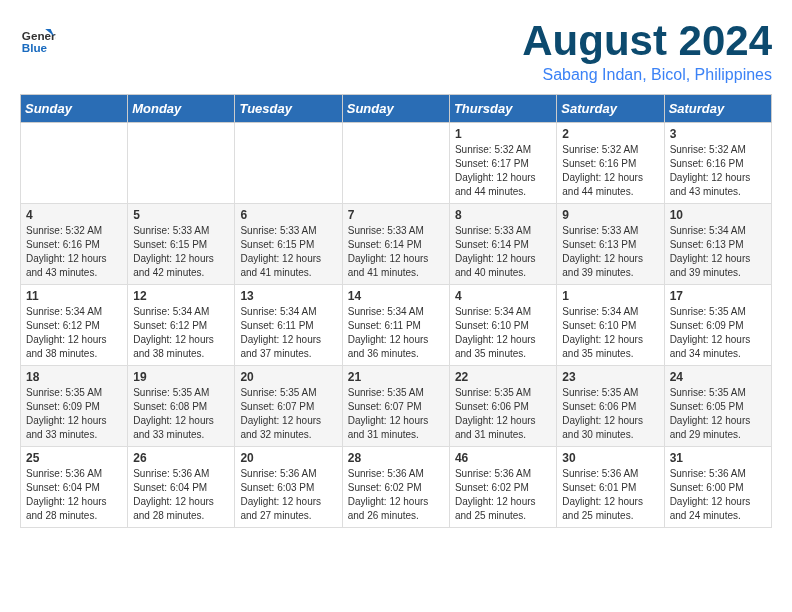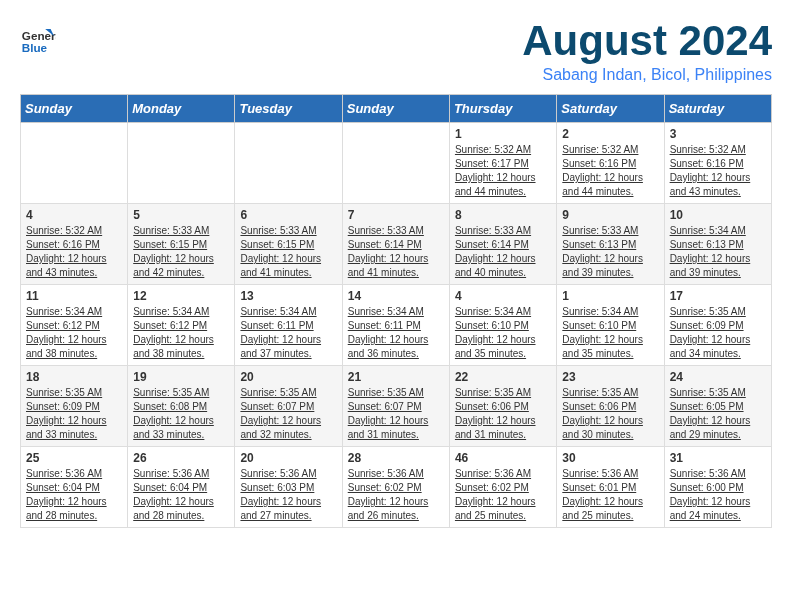--- a/index.html
+++ b/index.html
@@ -72,21 +72,20 @@
     }
     .day-number {
       font-weight: bold;
       font-size: 12px;
       margin-bottom: 2px;
     }
     .day-info {
       font-size: 10px;
       line-height: 1.4;
       color: #333;
-      text-decoration: underline;
     }
     .empty-cell {
       background: #fff !important;
     }
   </style>
 </head>
 <body>
 
 <div class="header">
   <div class="logo">

